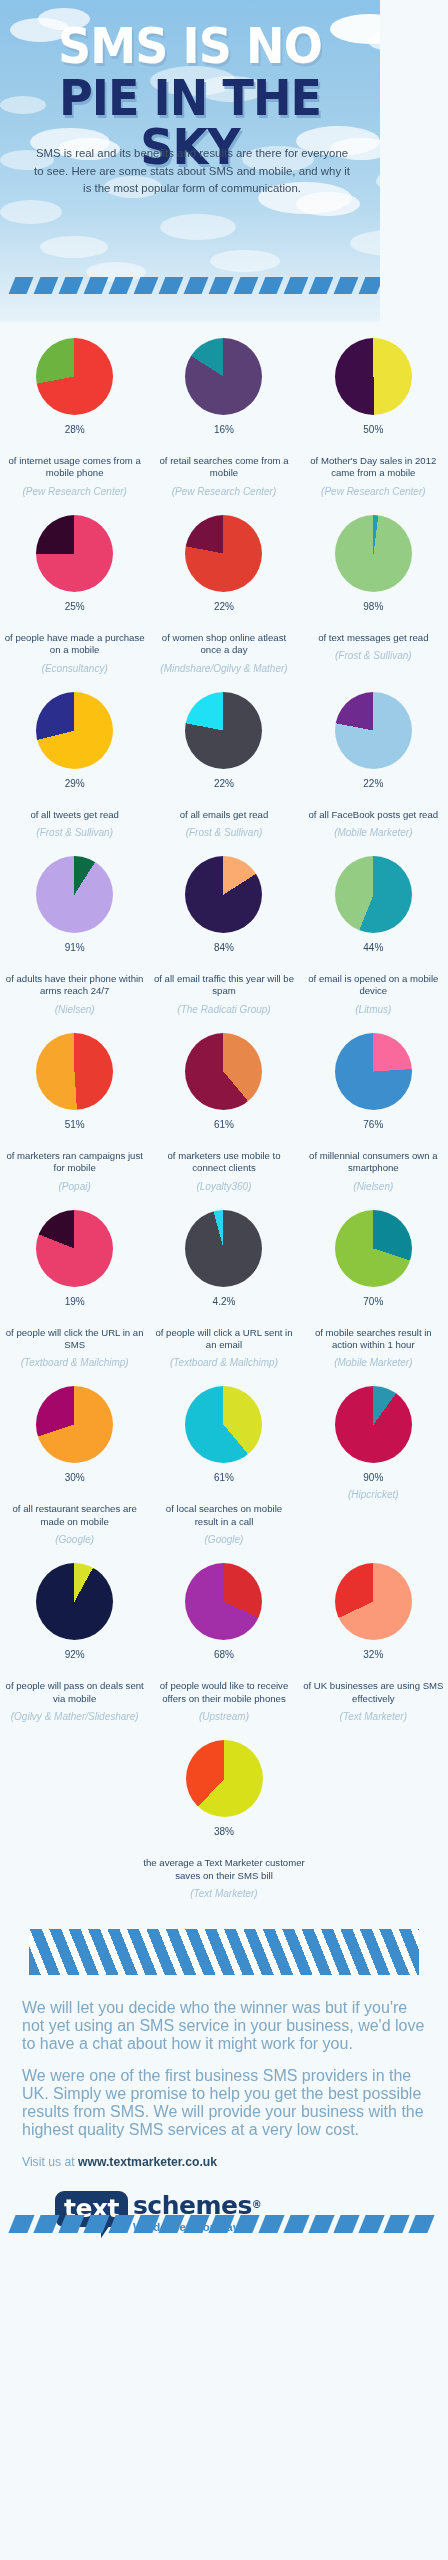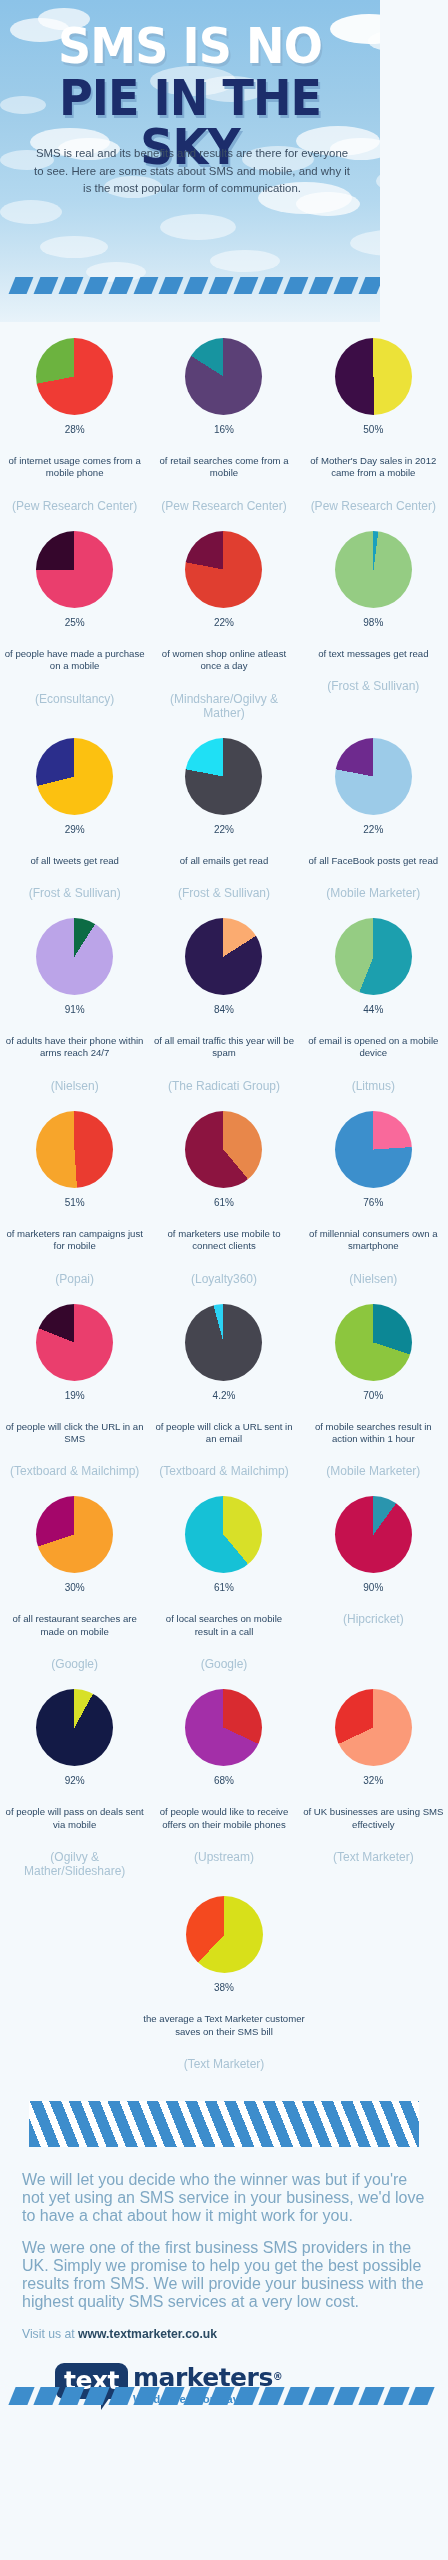--- a/index.html
+++ b/index.html
@@ -45,21 +45,21 @@
   }
   .hero .chev-band{ position:absolute; bottom:28px; left:0; }
 
   
   .pies{ background:#f4f9fc; padding:6px 0 0; }
   .row{ display:flex; width:448px; }
   .cell{ width:149.33px; display:flex; flex-direction:column; align-items:center; padding:10px 4px 8px; }
   .pie{ width:77px; height:77px; border-radius:50%; }
   .pct{ margin-top:9px; font-size:10px; color:#2e4a66; }
   .desc{ margin-top:20px; font-size:9.6px; line-height:12.4px; color:#2e4a66; text-align:center; }
-  .src{ margin-top:19px; font-size:12px; color:#a9c3d4; text-align:center; }
+  .src{ margin-top:6px; font-size:10px; color:#a9c3d4; text-align:center;font-style:italic; }
   .single-row{ justify-content:center; }
   .single-row .cell{ width:180px; }
 
   
   .footer{ background:#f4f9fc; padding:0 0 0; position:relative; }
   .stripes{
     width:390px; height:46px; margin:22px auto 0;
     background:repeating-linear-gradient(68deg,#3d8dcc 0 11px,#ffffff 11px 18px);
   }
   .copy{ padding:24px 22px 0; color:#7fa8c4; font-size:16px; line-height:18px; }
@@ -317,21 +317,21 @@
   </div>
   <div class="visit">
     <span>Visit us at </span><b>www.textmarketer.co.uk</b>
   </div>
   <div class="logo">
     <span class="logo-bubble">
       <span class="logo-text">text</span>
     </span>
     <span class="logo-right">
       <div>
-        <span class="logo-marketer">marketers</span><span class="logo-marketer logo-reg">®</span>
+        <span class="logo-marketer">schemes</span><span class="logo-marketer logo-reg">®</span>
       </div>
       <div class="logo-tag">We deliver. You save.</div>
     </span>
   </div>
   <div class="chev-bottom" id="chev-bot">
       <i style="left: 12px;"></i>
       <i style="left: 37px;"></i>
       <i style="left: 62px;"></i>
       <i style="left: 87px;"></i>
       <i style="left: 112px;"></i>

